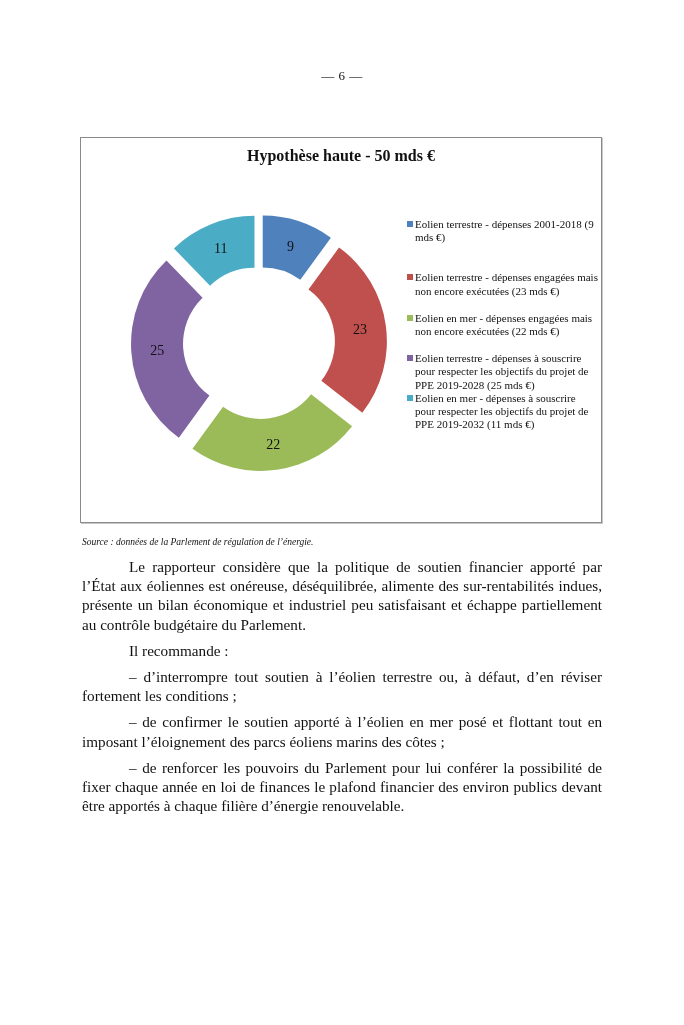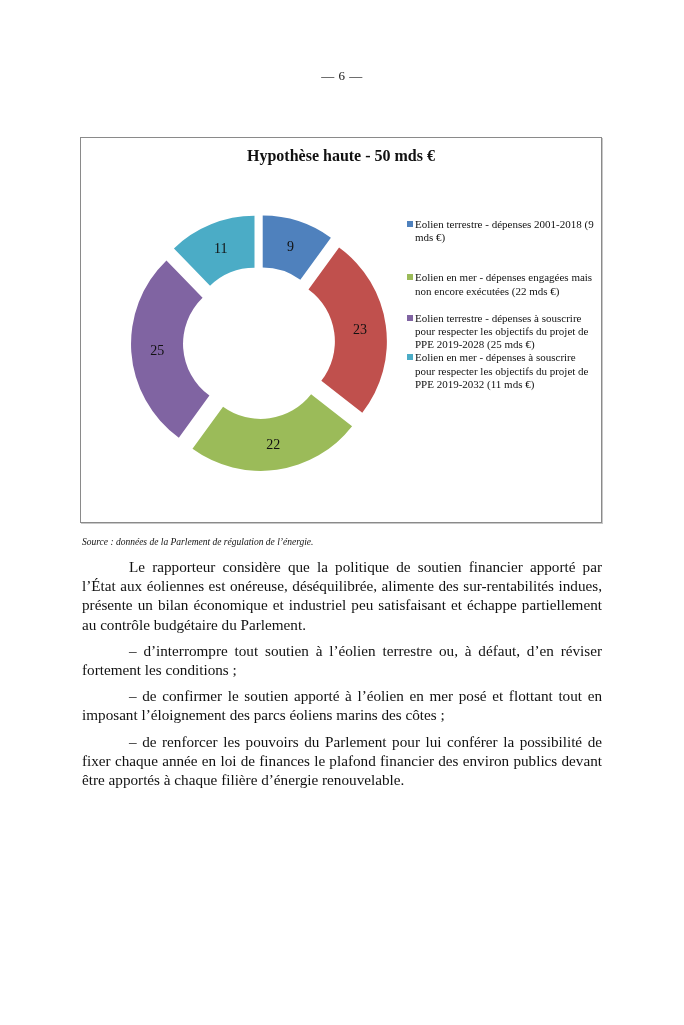--- a/index.html
+++ b/index.html
@@ -59,34 +59,39 @@
       <path d="M92.92434990576534,110.43037690591505 A116,116 0 0 1 173.50472087900903,77.87379374519855 L173.50472087900906,129.87379374519855 A64,64 0 0 0 129.0465851696332,147.83604652352489 Z" fill="#4BACC6"></path>
       <text x="139.79012747157697" y="115.4272468341877" text-anchor="middle" class="seg-label">11</text>
     </svg>
 
   <div class="legend">
     <div class="legend-item" style="margin-bottom:27px">
       <span class="legend-swatch" style="background: rgb(79, 129, 189);"></span>
       <span>Eolien terrestre - dépenses 2001-2018 (9 mds €)</span>
     </div>
     <div class="legend-item">
+      <span class="legend-swatch" style="background: rgb(192, 80, 77);"></span>
+      <span>Eolien terrestre - dépenses engagées mais non encore exécutées (23 mds €)</span>
+    </div>
+    <div class="legend-item">
       <span class="legend-swatch" style="background: rgb(155, 187, 89);"></span>
       <span>Eolien en mer - dépenses engagées mais non encore exécutées (22 mds €)</span>
     </div>
     <div class="legend-item tight">
       <span class="legend-swatch" style="background: rgb(128, 100, 162);"></span>
       <span>Eolien terrestre - dépenses à souscrire pour respecter les objectifs du projet de PPE 2019-2028 (25 mds €)</span>
     </div>
     <div class="legend-item tight">
       <span class="legend-swatch" style="background: rgb(75, 172, 198);"></span>
       <span>Eolien en mer - dépenses à souscrire pour respecter les objectifs du projet de PPE  2019-2032 (11 mds €)</span>
     </div>
   </div>
 </div>
 
 <div class="source">Source : données de la Parlement de régulation de l’énergie.</div>
 
 <div class="body-text">
   <p class="spaced">Le rapporteur considère que la politique de soutien financier apporté par l’État aux éoliennes est onéreuse, déséquilibrée, alimente des sur-rentabilités indues, présente un bilan économique et industriel peu satisfaisant et échappe partiellement au contrôle budgétaire du Parlement.</p>
+  <p>Il recommande :</p>
   <p>– d’interrompre tout soutien à l’éolien terrestre ou, à défaut, d’en réviser fortement les conditions ;</p>
   <p>– de confirmer le soutien apporté à l’éolien en mer posé et flottant tout en imposant l’éloignement des parcs éoliens marins des côtes ;</p>
   <p>– de renforcer les pouvoirs du Parlement pour lui conférer la possibilité de fixer chaque année en loi de finances le plafond financier des environ publics devant être apportés à chaque filière d’énergie renouvelable.</p>
 </div>
 
 </body></html>

